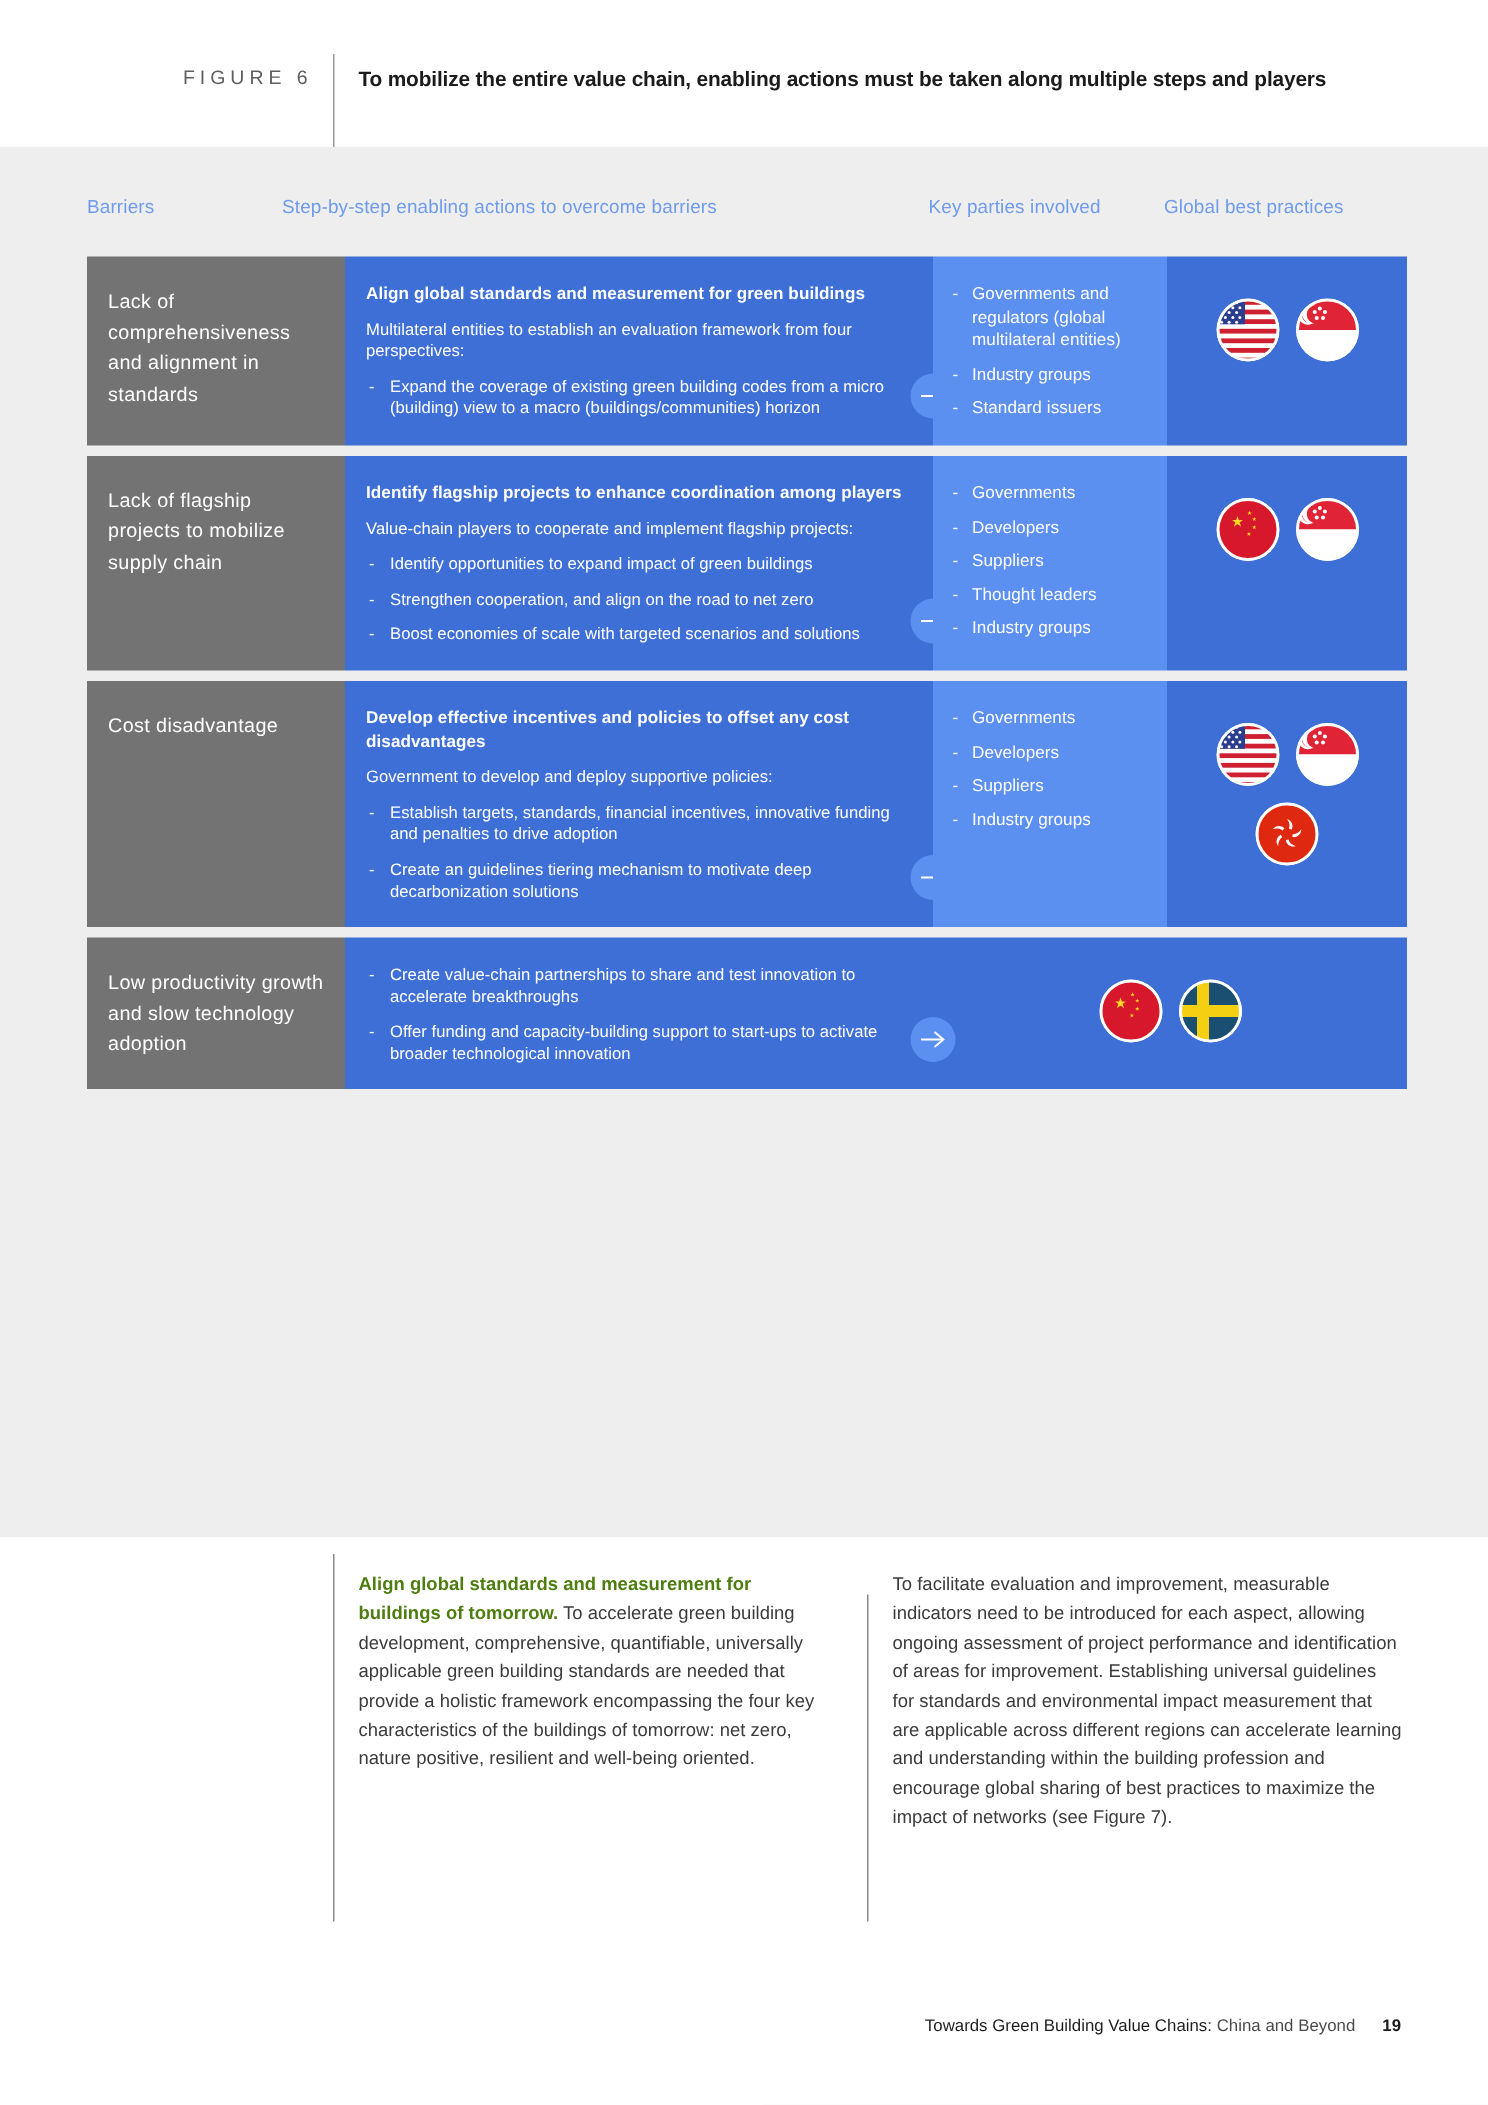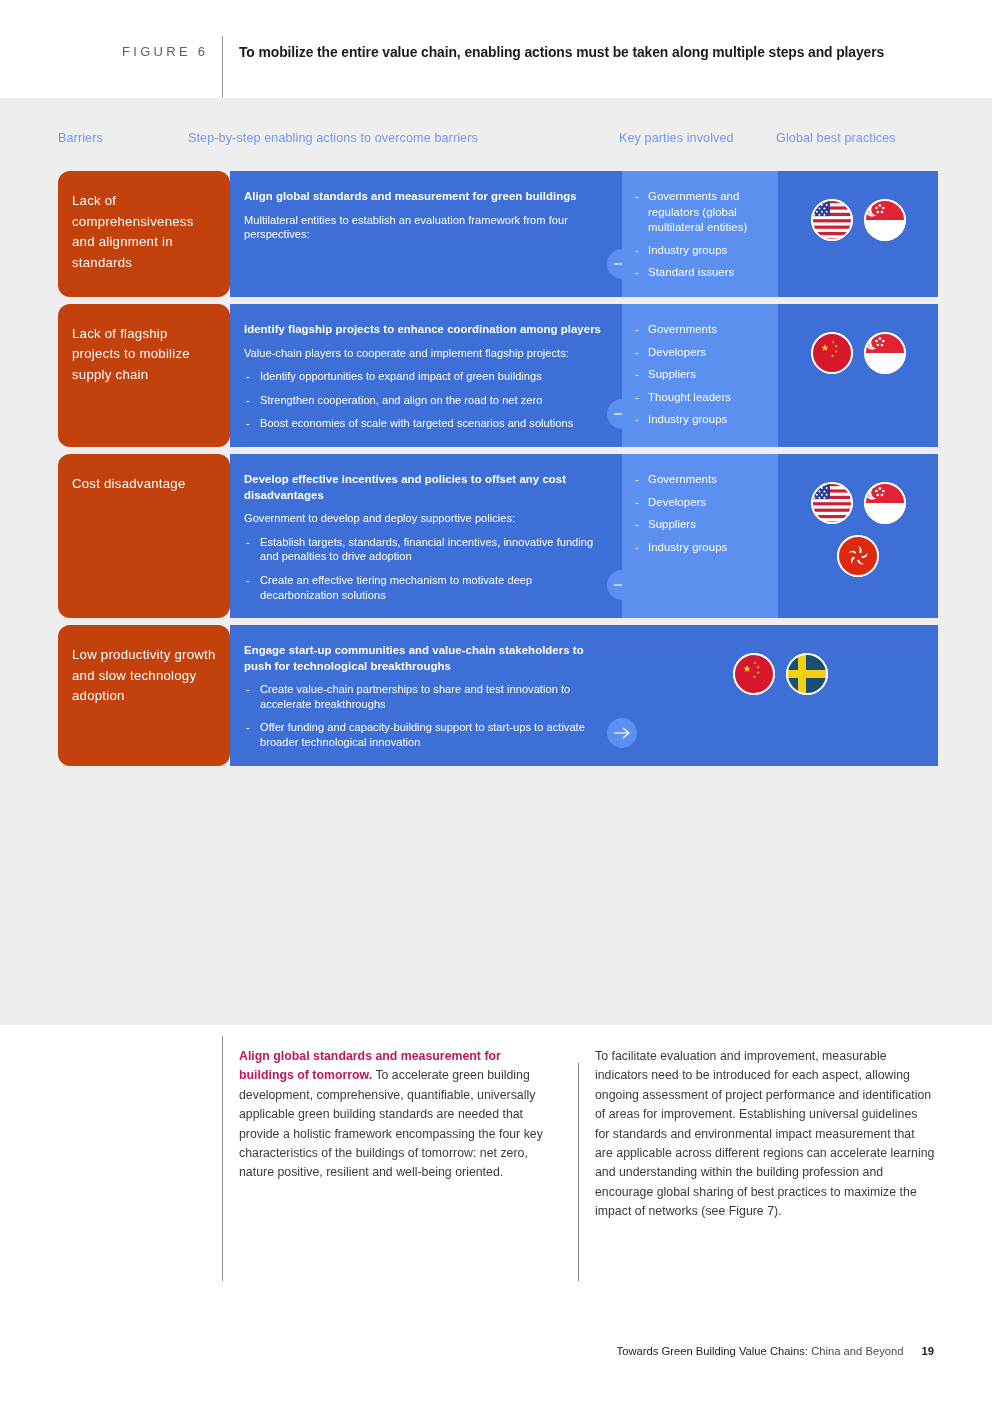--- a/index.html
+++ b/index.html
@@ -49,23 +49,22 @@
 
   
   .matrix { position: absolute; left: 58px; top: 73px; width: 880px; }
   .row {
     position: relative; width: 880px; margin-bottom: 7px;
     display: flex; align-items: stretch;
   }
   .row:last-child { margin-bottom: 0; }
 
   .cell-barrier {
-    width: 172px; flex: 0 0 172px; background: #c2410c;
+    width: 172px; flex: 0 0 172px; background: #737373;
     padding: 20px 14px 16px 14px;
-    border-radius: 12px;
   }
   .cell-barrier .btxt {
     font-size: 13.2px; line-height: 20.5px; color: #ffffff; letter-spacing: 0.25px;
   }
 
   .cell-actions {
     width: 392px; flex: 0 0 392px; background: #3d6fd6;
     padding: 18px 20px 16px 14px; position: relative;
   }
   .cell-parties {
@@ -130,21 +129,21 @@
   
   .body-area { position: absolute; left: 0; top: 1025px; width: 992px; height: 378px; background: #ffffff; }
   .vrule-1 { position: absolute; left: 222px; top: 11px; width: 1px; height: 245px; background: #8a8a8a; }
   .vrule-2 { position: absolute; left: 578px; top: 38px; width: 1px; height: 218px; background: #8a8a8a; }
   .col-text {
     position: absolute; font-size: 12.3px; line-height: 19.4px;
     color: #3b3b3b; letter-spacing: 0.02px;
   }
   .col-left  { left: 239px; top: 22px; width: 318px; }
   .col-right { left: 595px; top: 22px; width: 340px; }
-  .lead { font-weight: bold; color: #be185d; }
+  .lead { font-weight: bold; color: #4d7c0f; }
 
   
   .footer {
     position: absolute; right: 58px; bottom: 46px;
     font-size: 11.2px; color: #404040; letter-spacing: 0.02px;
     white-space: nowrap;
   }
   .footer .f-bold { font-weight: normal; color: #1c1c1c; }
   .footer .f-light { color: #4a4a4a; }
   .footer .f-page { font-weight: bold; color: #1c1c1c; margin-left: 18px; }
@@ -171,20 +170,21 @@
 
     <div class="matrix" id="matrix">
         <div class="row">
           <div class="cell-barrier">
        <div class="btxt">Lack of comprehensiveness and alignment in standards</div>
      </div>
      <div class="cell-actions">
        <div class="act-title">Align global standards and measurement for green buildings</div>
        <div class="act-intro">Multilateral entities to establish an evaluation framework from four perspectives:</div>
        <ul class="blist">
+              <li>Expand the coverage of existing green building codes from a micro (building) view to a macro (buildings/communities) horizon</li>
             </ul>
        <div class="arrow-circle">
               <svg width="18" height="14" viewBox="0 0 18 14" xmlns="http://www.w3.org/2000/svg">
   <path d="M1 7 H15" stroke="#ffffff" stroke-width="1.2" fill="none"></path>
   <path d="M10 2 L16 7 L10 12" stroke="#ffffff" stroke-width="1.2" fill="none"></path>
 </svg>
             </div>
      </div>
      <div class="cell-parties">
        <ul class="plist">
@@ -341,21 +341,21 @@
         </div>
         <div class="row">
           <div class="cell-barrier">
        <div class="btxt">Cost disadvantage</div>
      </div>
      <div class="cell-actions">
        <div class="act-title">Develop effective incentives and policies to offset any cost disadvantages</div>
        <div class="act-intro">Government to develop and deploy supportive policies:</div>
        <ul class="blist">
               <li>Establish targets, standards, financial incentives, innovative funding and penalties to drive adoption</li>
-              <li>Create an effective tiering mechanism to motivate deep decarbonization solutions</li>
+              <li>Create an guidelines tiering mechanism to motivate deep decarbonization solutions</li>
             </ul>
        <div class="arrow-circle">
               <svg width="18" height="14" viewBox="0 0 18 14" xmlns="http://www.w3.org/2000/svg">
   <path d="M1 7 H15" stroke="#ffffff" stroke-width="1.2" fill="none"></path>
   <path d="M10 2 L16 7 L10 12" stroke="#ffffff" stroke-width="1.2" fill="none"></path>
 </svg>
             </div>
      </div>
      <div class="cell-parties">
        <ul class="plist">
@@ -462,21 +462,20 @@
     </svg>
               </span>
             </div>
      </div>
         </div>
         <div class="row">
           <div class="cell-barrier">
        <div class="btxt">Low productivity growth and slow technology adoption</div>
      </div>
      <div class="cell-actions">
-       <div class="act-title">Engage start-up communities and value-chain stakeholders to push for technological breakthroughs</div>
 
        <ul class="blist">
               <li>Create value-chain partnerships to share and test innovation to accelerate breakthroughs</li>
               <li>Offer funding and capacity-building support to start-ups to activate broader technological innovation</li>
             </ul>
        <div class="arrow-circle">
               <svg width="18" height="14" viewBox="0 0 18 14" xmlns="http://www.w3.org/2000/svg">
   <path d="M1 7 H15" stroke="#ffffff" stroke-width="1.2" fill="none"></path>
   <path d="M10 2 L16 7 L10 12" stroke="#ffffff" stroke-width="1.2" fill="none"></path>
 </svg>

